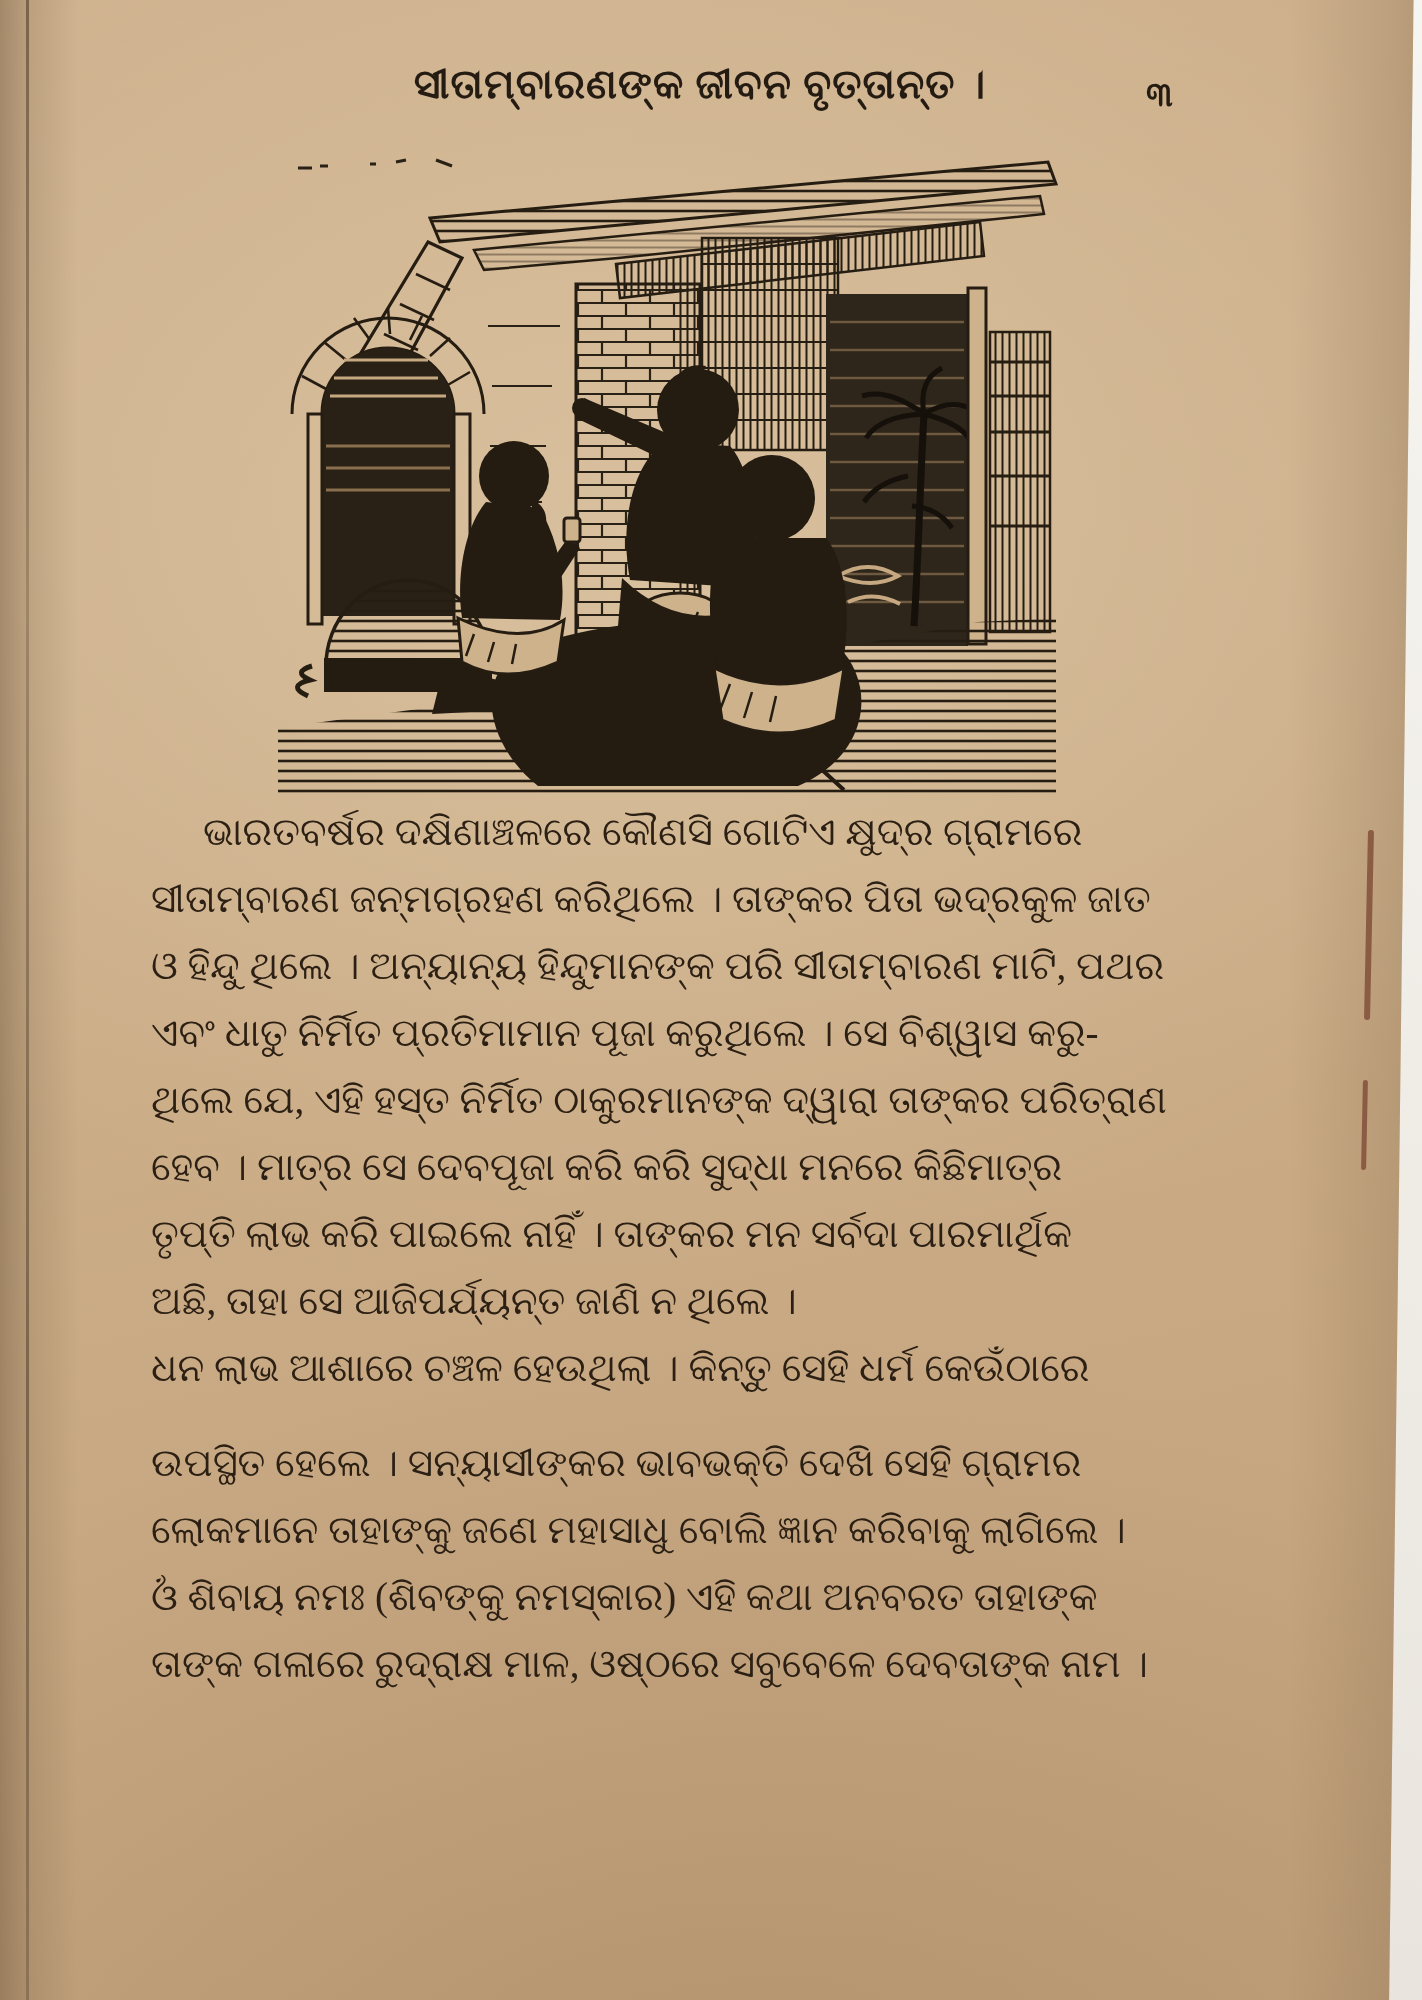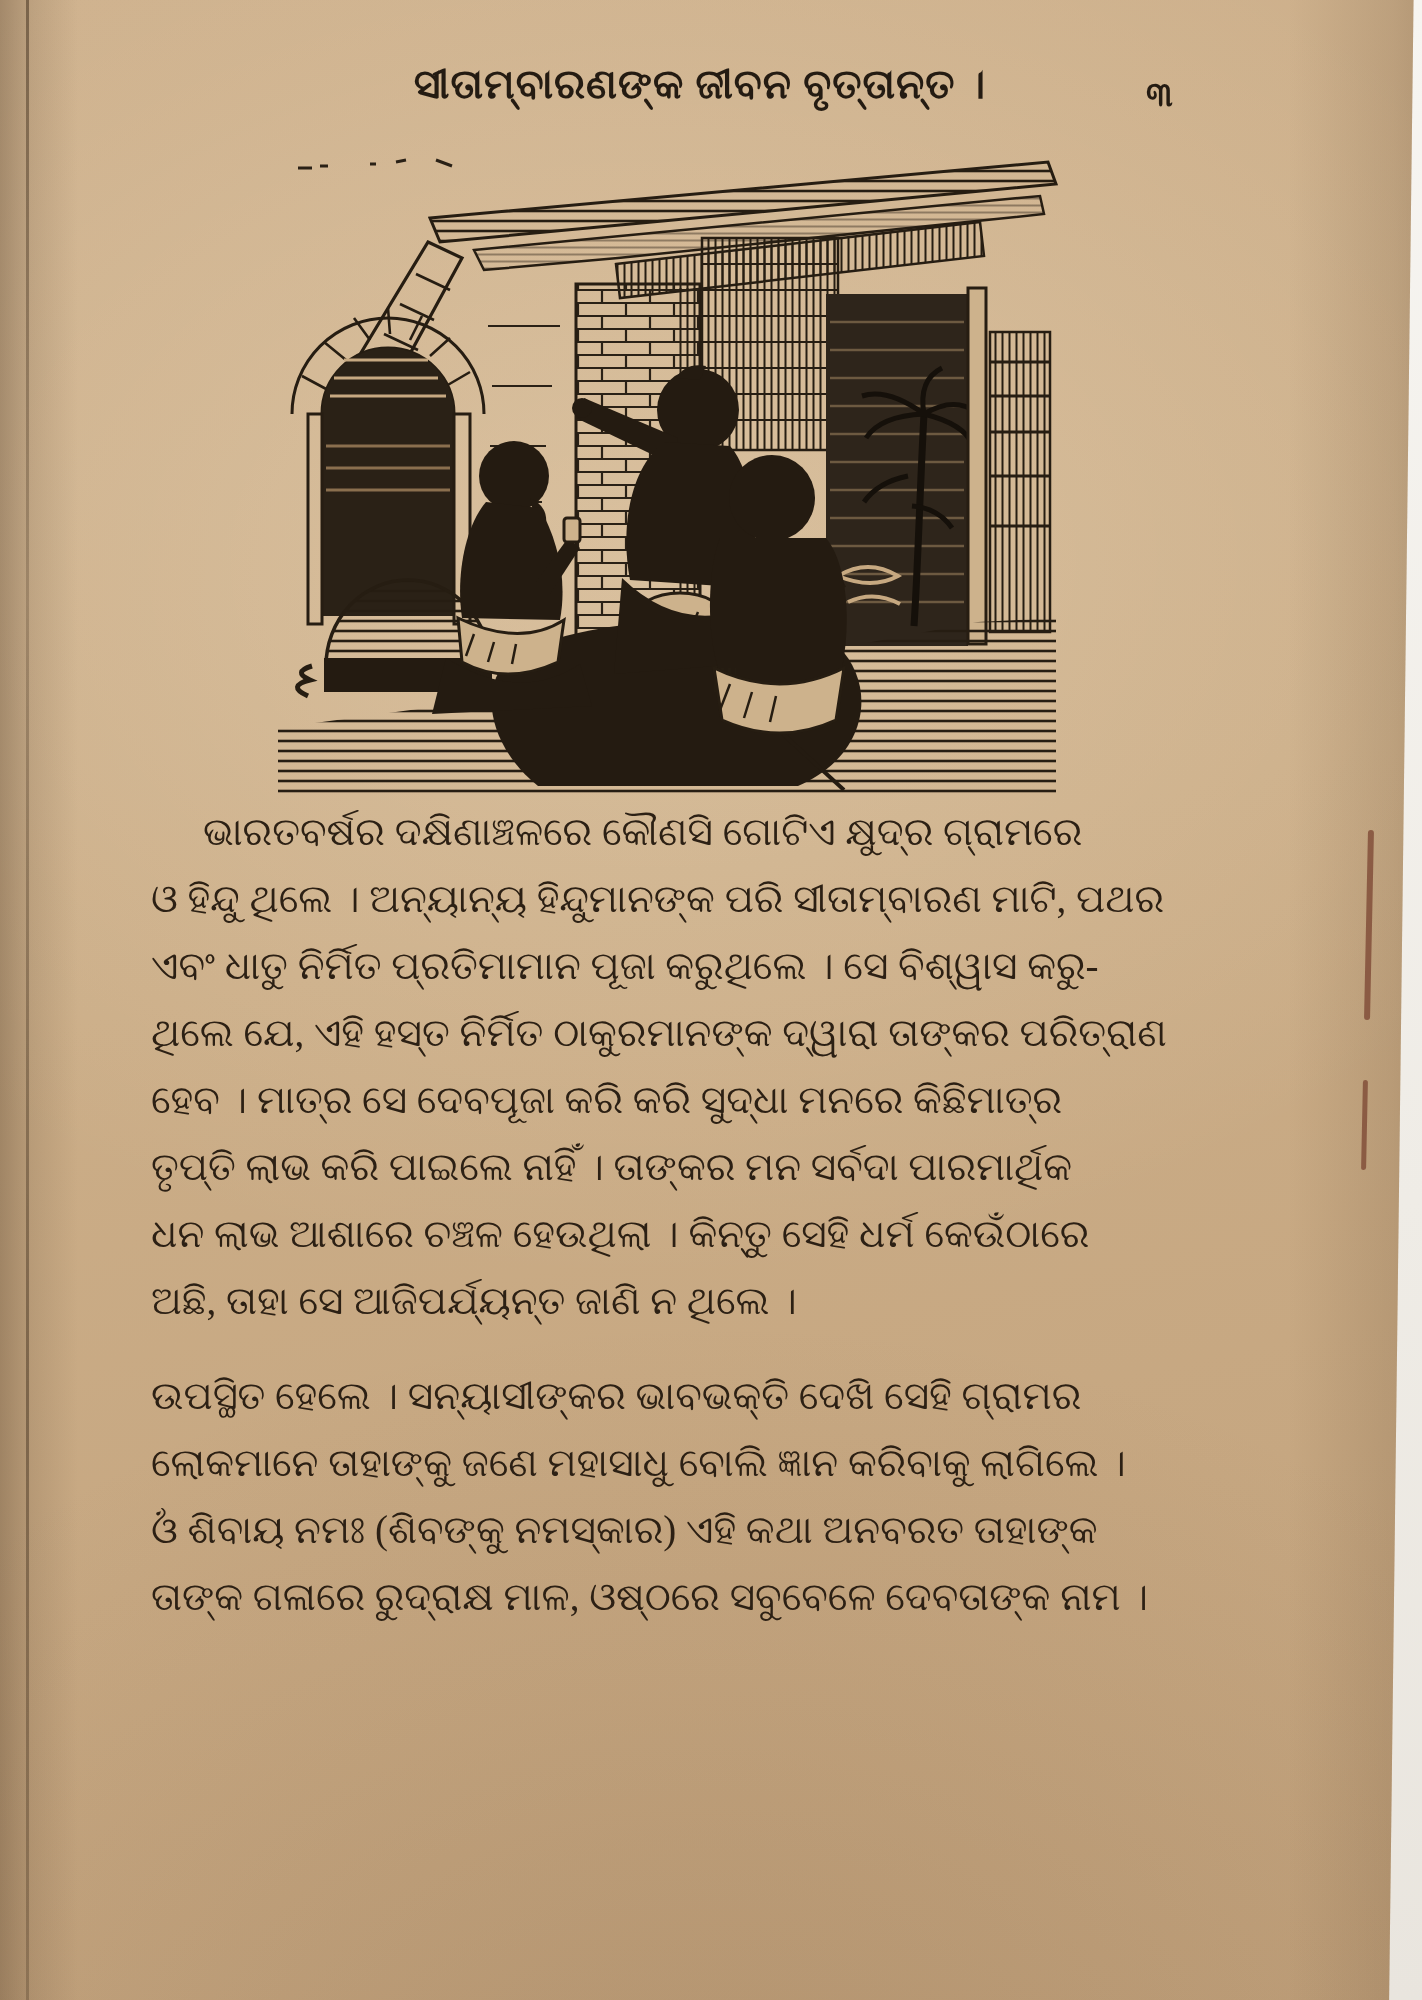--- a/index.html
+++ b/index.html
@@ -166,27 +166,28 @@
           <circle cx="494" cy="352" r="43"></circle>
           <path d="M442 392 C430 422 428 482 440 522 L564 522 C574 472 568 416 548 392 Z"></path>
           <path d="M436 522 q66 32 130 0 l-8 52 q-56 26 -114 0 Z" fill="#cdb28c" stroke="#261d12" stroke-width="3"></path>
           <path d="M452 538 l-10 26 M474 546 l-8 26 M498 550 l-6 26" stroke="#261d12" stroke-width="2.5" fill="none"></path>
         </g>
       </svg>
     </div>
 
     <div class="bodytext">
       <div class="line indent">ଭାରତବର୍ଷର ଦକ୍ଷିଣାଞ୍ଚଳରେ କୌଣସି ଗୋଟିଏ କ୍ଷୁଦ୍ର ଗ୍ରାମରେ</div>
+      <div class="line">ସୀତାମ୍ବାରଣ ଜନ୍ମଗ୍ରହଣ କରିଥିଲେ । ତାଙ୍କର ପିତା ଭଦ୍ରକୁଳ ଜାତ</div>
       <div class="line">ଓ ହିନ୍ଦୁ ଥିଲେ । ଅନ୍ୟାନ୍ୟ ହିନ୍ଦୁମାନଙ୍କ ପରି ସୀତାମ୍ବାରଣ ମାଟି, ପଥର</div>
       <div class="line">ଏବଂ ଧାତୁ ନିର୍ମିତ ପ୍ରତିମାମାନ ପୂଜା କରୁଥିଲେ । ସେ ବିଶ୍ୱାସ କରୁ-</div>
       <div class="line">ଥିଲେ ଯେ, ଏହି ହସ୍ତ ନିର୍ମିତ ଠାକୁରମାନଙ୍କ ଦ୍ୱାରା ତାଙ୍କର ପରିତ୍ରାଣ</div>
       <div class="line">ହେବ । ମାତ୍ର ସେ ଦେବପୂଜା କରି କରି ସୁଦ୍ଧା ମନରେ କିଛିମାତ୍ର</div>
       <div class="line">ତୃପ୍ତି ଲାଭ କରି ପାଇଲେ ନାହିଁ । ତାଙ୍କର ମନ ସର୍ବଦା ପାରମାର୍ଥିକ</div>
+      <div class="line">ଅଛି, ତାହା ସେ ଆଜିପର୍ଯ୍ୟନ୍ତ ଜାଣି ନ ଥିଲେ ।</div>
       <div class="line">ଧନ ଲାଭ ଆଶାରେ ଚଞ୍ଚଳ ହେଉଥିଲା । କିନ୍ତୁ ସେହି ଧର୍ମ କେଉଁଠାରେ</div>
-      <div class="line">ଅଛି, ତାହା ସେ ଆଜିପର୍ଯ୍ୟନ୍ତ ଜାଣି ନ ଥିଲେ ।</div>
       <div class="para-gap"></div>
       <div class="line">ଉପସ୍ଥିତ ହେଲେ । ସନ୍ୟାସୀଙ୍କର ଭାବଭକ୍ତି ଦେଖି ସେହି ଗ୍ରାମର</div>
       <div class="line">ଲୋକମାନେ ତାହାଙ୍କୁ ଜଣେ ମହାସାଧୁ ବୋଲି ଜ୍ଞାନ କରିବାକୁ ଲାଗିଲେ ।</div>
       <div class="line">ଓଁ ଶିବାୟ ନମଃ (ଶିବଙ୍କୁ ନମସ୍କାର) ଏହି କଥା ଅନବରତ ତାହାଙ୍କ</div>
       <div class="line">ତାଙ୍କ ଗଳାରେ ରୁଦ୍ରାକ୍ଷ ମାଳ, ଓଷ୍ଠରେ ସବୁବେଳେ ଦେବତାଙ୍କ ନାମ ।</div>
     </div>
 
     <div class="gutter-shadow"></div>
     <div class="gutter-crease"></div>
     <div class="edge-curl"></div>

